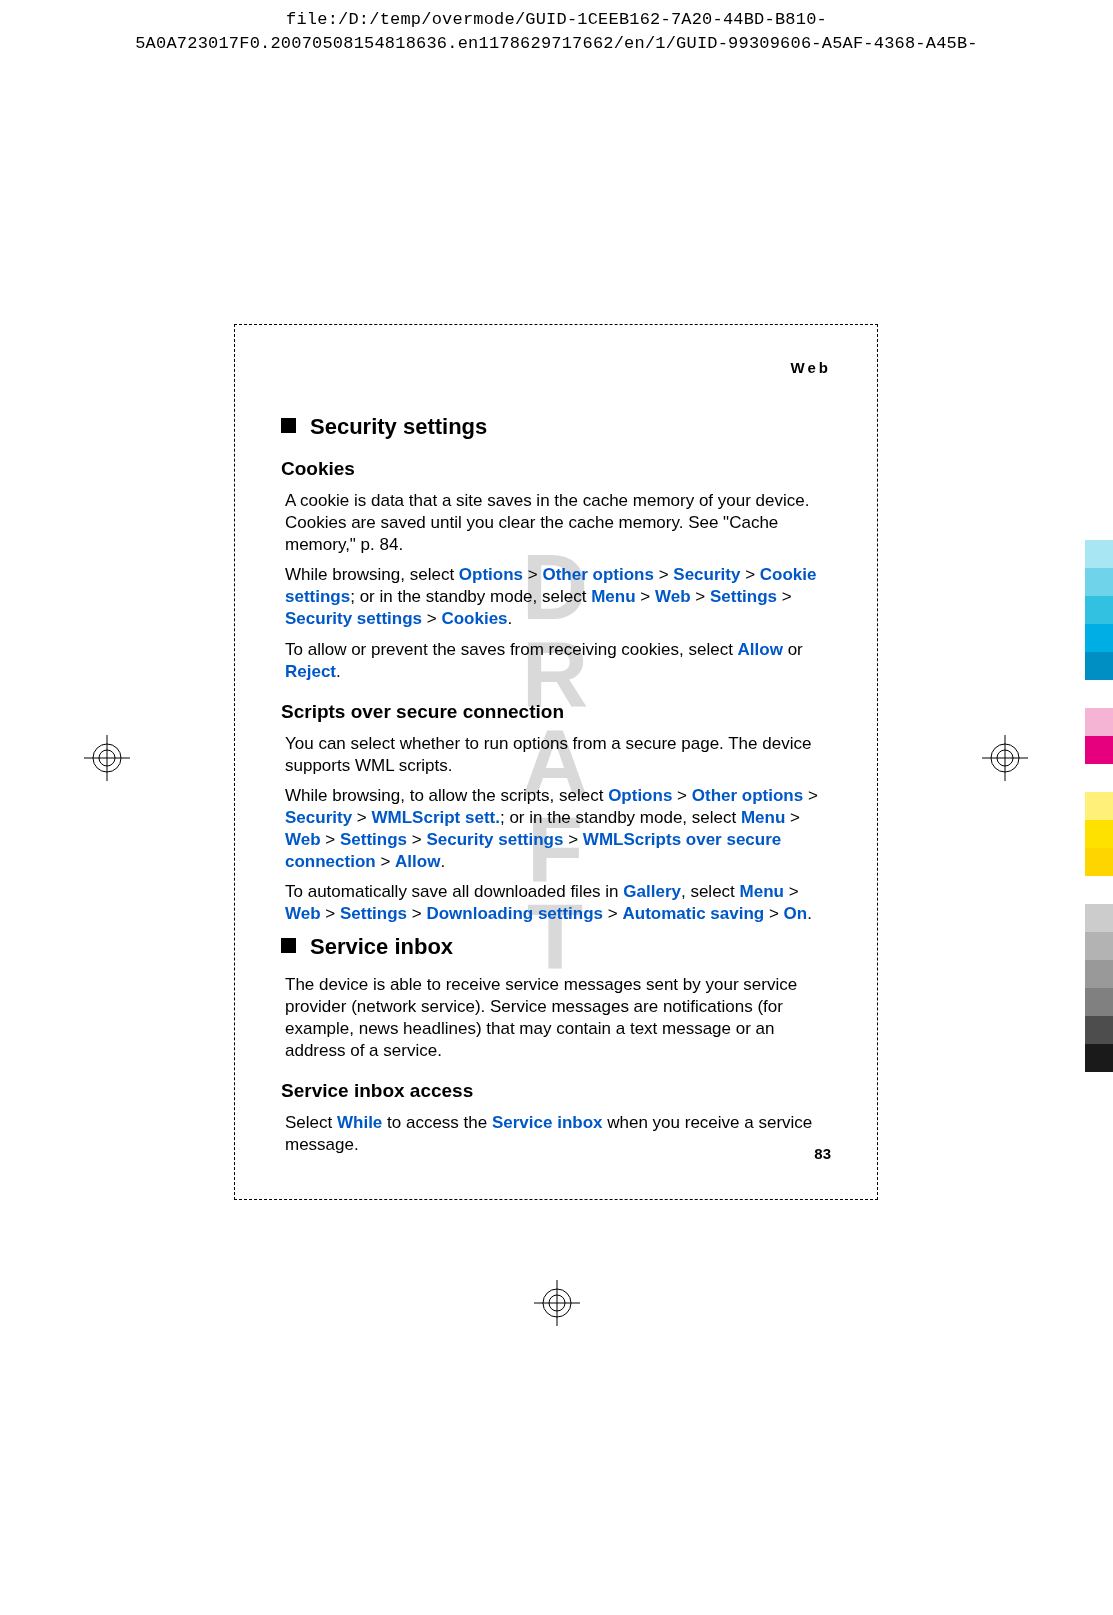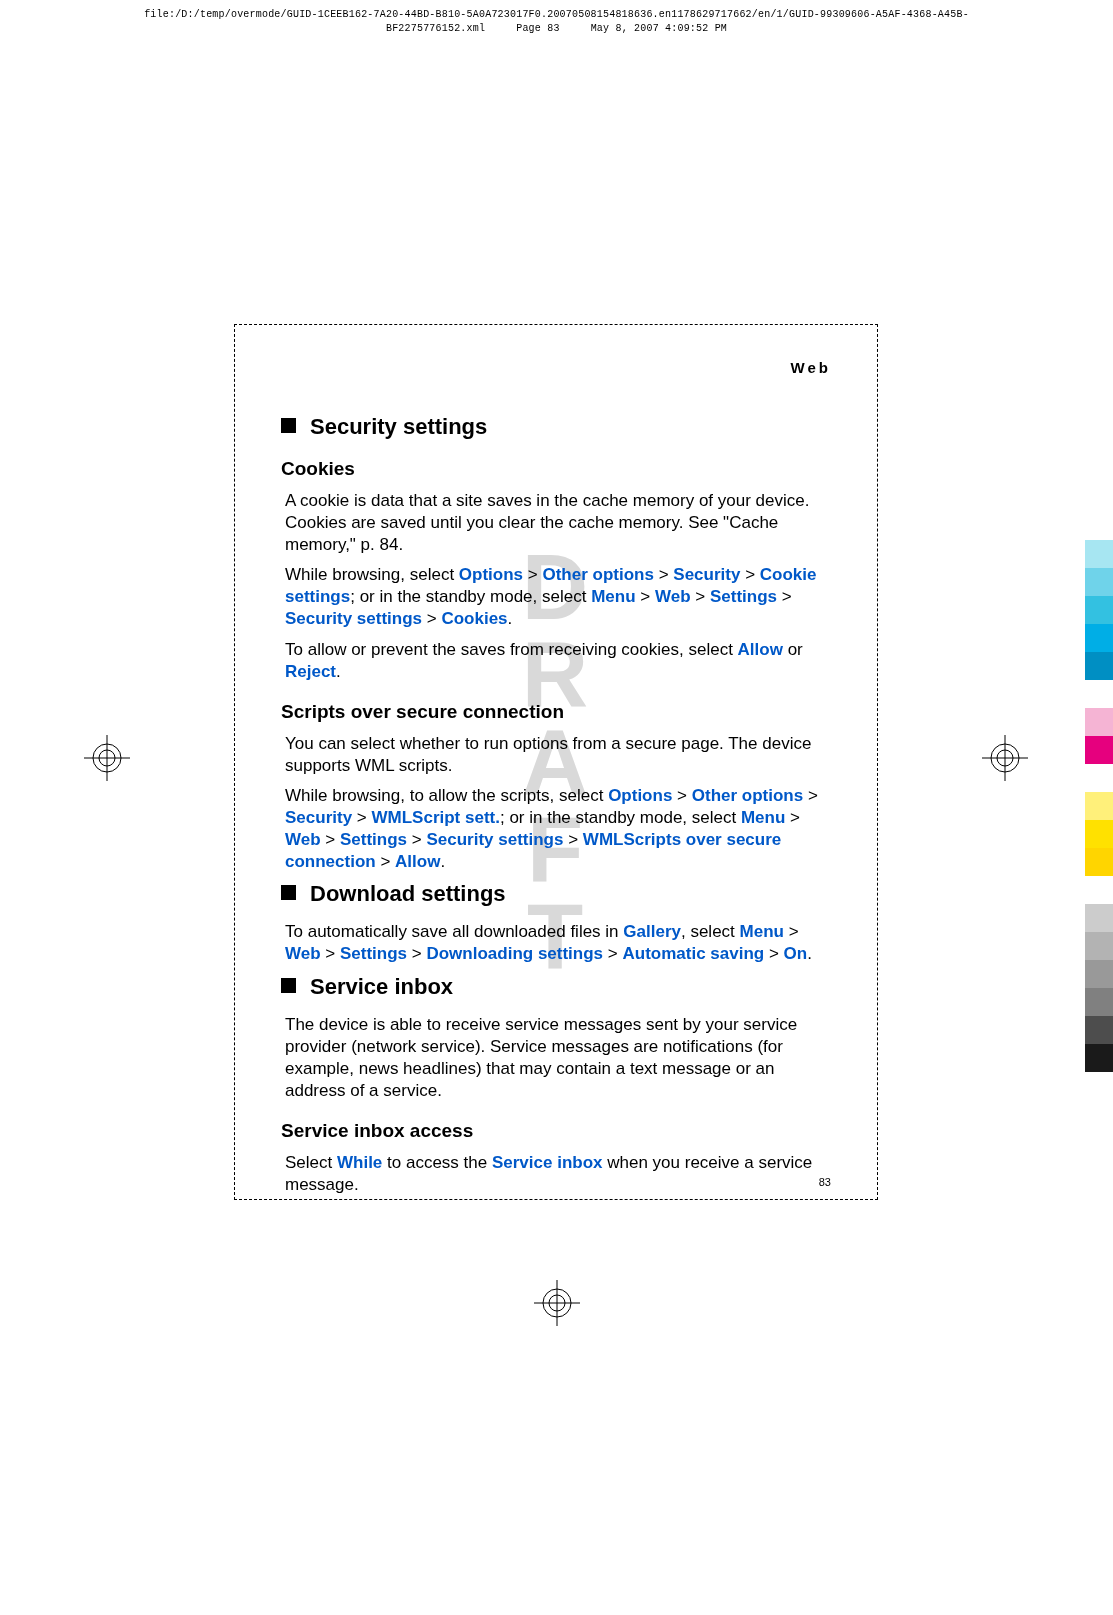--- a/index.html
+++ b/index.html
@@ -5,21 +5,21 @@
   body {
     margin: 0;
     padding: 0;
     font-family: Arial, Helvetica, sans-serif;
     background: #fff;
     width: 1113px;
     position: relative;
   }
   .header-info {
     font-family: "Courier New", monospace;
-    font-size: 10px;
+    font-size: 17px;
     text-align: center;
     padding-top: 8px;
     letter-spacing: 0.2px;
     line-height: 1.4;
   }
   .page-frame {
     position: absolute;
     left: 234px;
     top: 324px;
     width: 644px;
@@ -60,23 +60,23 @@
     font-size: 17px;
     line-height: 1.3;
     margin: 8px 4px;
     color: #000;
   }
   .kw { color: #0058c8; font-weight: bold; text-align: center; }
   .sep { color: #000; }
   .page-num {
     position: absolute;
     right: 46px;
-    bottom: 11px;
-    font-size: 11px;
-    font-weight: normal;
+    bottom: 37px;
+    font-size: 15px;
+    font-weight: bold;
   }
   .watermark {
     position: absolute;
     left: 50%;
     top: 50%;
     transform: translate(-50%,-50%);
     font-size: 92px;
     font-weight: bold;
     color: #d9d9d9;
     letter-spacing: 2px;
@@ -104,25 +104,20 @@
     width: 28px; height: 28px; display:block;
   }
   .spacer-bottom { height: 1615px; }
   .gap { height: 28px; }
 </style>
 </head>
 <body>
 
 <div class="header-info">
   <div>file:/D:/temp/overmode/GUID-1CEEB162-7A20-44BD-B810-5A0A723017F0.20070508154818636.en1178629717662/en/1/GUID-99309606-A5AF-4368-A45B-</div>
-  <div>
-    <span>BF2275776152.xml</span>&nbsp;&nbsp;&nbsp;&nbsp;
-    <span>Page 83</span>&nbsp;&nbsp;&nbsp;&nbsp;
-    <span>May 8, 2007 4:09:52 PM</span>
-  </div>
 </div>
 
 <div class="regmark" style="left:84px; top:735px;">
   <svg viewBox="0 0 46 46">
       <circle cx="23" cy="23" r="14" fill="none" stroke="#000" stroke-width="1"></circle>
       <circle cx="23" cy="23" r="8" fill="none" stroke="#000" stroke-width="1"></circle>
       <line x1="0" y1="23" x2="46" y2="23" stroke="#000"></line>
       <line x1="23" y1="0" x2="23" y2="46" stroke="#000"></line>
     </svg>
 </div>
@@ -166,23 +161,20 @@
     <div class="para">
       <span>To allow or prevent the saves from receiving cookies, select </span><span class="kw">Allow</span><span> or </span><span class="kw">Reject</span><span>.</span>
     </div>
 
     <div class="sub-title">Scripts over secure connection</div>
     <div class="para">You can select whether to run options from a secure page. The device supports WML scripts.</div>
     <div class="para">
       <span>While browsing, to allow the scripts, select </span><span class="kw">Options</span> <span class="sep">&gt;</span> <span class="kw">Other options</span> <span class="sep">&gt;</span> <span class="kw">Security</span> <span class="sep">&gt;</span> <span class="kw">WMLScript sett.</span><span>; or in the standby mode, select </span><span class="kw">Menu</span> <span class="sep">&gt;</span> <span class="kw">Web</span> <span class="sep">&gt;</span> <span class="kw">Settings</span> <span class="sep">&gt;</span> <span class="kw">Security settings</span> <span class="sep">&gt;</span> <span class="kw">WMLScripts over secure connection</span> <span class="sep">&gt;</span> <span class="kw">Allow</span><span>.</span>
     </div>
 
-    <div class="sec-title">
-      <span class="box"></span><span>Download settings</span>
-    </div>
     <div class="para">
       <span>To automatically save all downloaded files in </span><span class="kw">Gallery</span><span>, select </span><span class="kw">Menu</span> <span class="sep">&gt;</span> <span class="kw">Web</span> <span class="sep">&gt;</span> <span class="kw">Settings</span> <span class="sep">&gt;</span> <span class="kw">Downloading settings</span> <span class="sep">&gt;</span> <span class="kw">Automatic saving</span> <span class="sep">&gt;</span> <span class="kw">On</span><span>.</span>
     </div>
 
     <div class="sec-title">
       <span class="box"></span><span>Service inbox</span>
     </div>
     <div class="para">The device is able to receive service messages sent by your service provider (network service). Service messages are notifications (for example, news headlines) that may contain a text message or an address of a service.</div>
 
     <div class="sub-title">Service inbox access</div>

